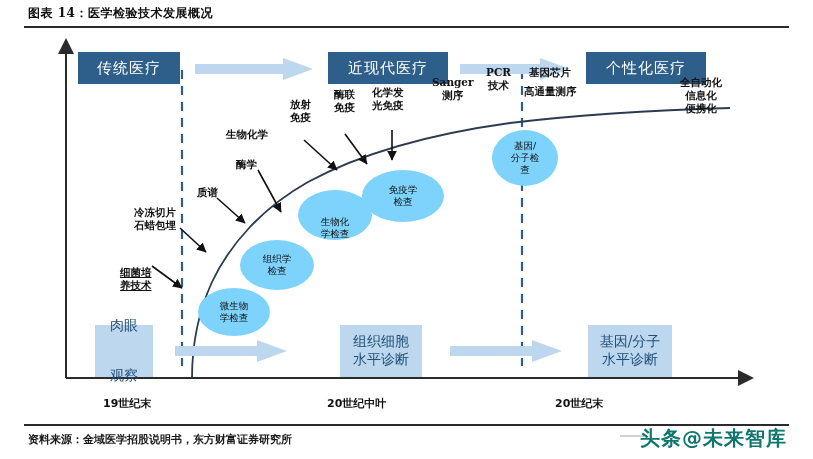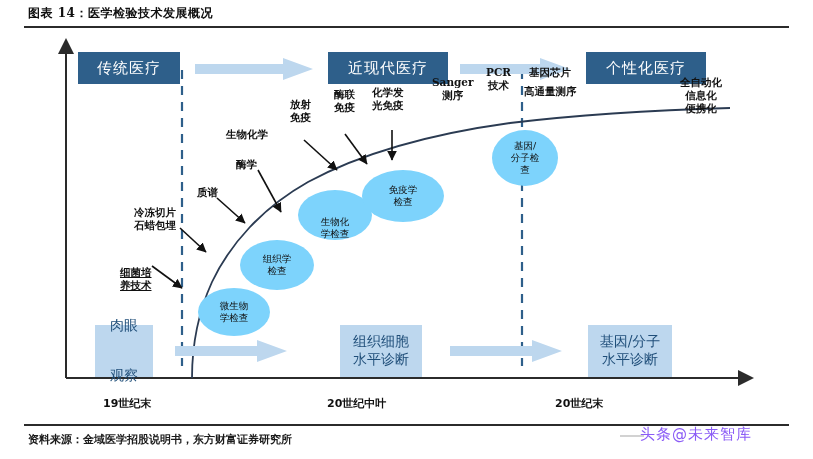--- a/index.html
+++ b/index.html
@@ -25,21 +25,21 @@
   .rule-bottom{
     position:absolute;left:24px;top:424px;width:765px;height:1.6px;background:#2b2b2b;
   }
   .source{
     position:absolute;left:28px;top:432px;
     font-family:"DejaVu Serif","Liberation Serif",serif;
     font-weight:bold;font-size:11px;color:#1b1b1b;white-space:nowrap;
   }
   .watermark{
     position:absolute;left:640px;top:425px;
-    font-size:15px;color:#8b5cf6;font-weight:normal;white-space:nowrap;
+    font-size:20px;color:#0f766e;font-weight:bold;white-space:nowrap;
     letter-spacing:1px;
   }
   .wm-dash{
     position:absolute;left:620px;top:435px;width:24px;height:2px;background:#d2d2d2;
   }
 
   
   .plot{
     position:absolute;left:40px;top:30px;width:735px;height:360px;
   }

